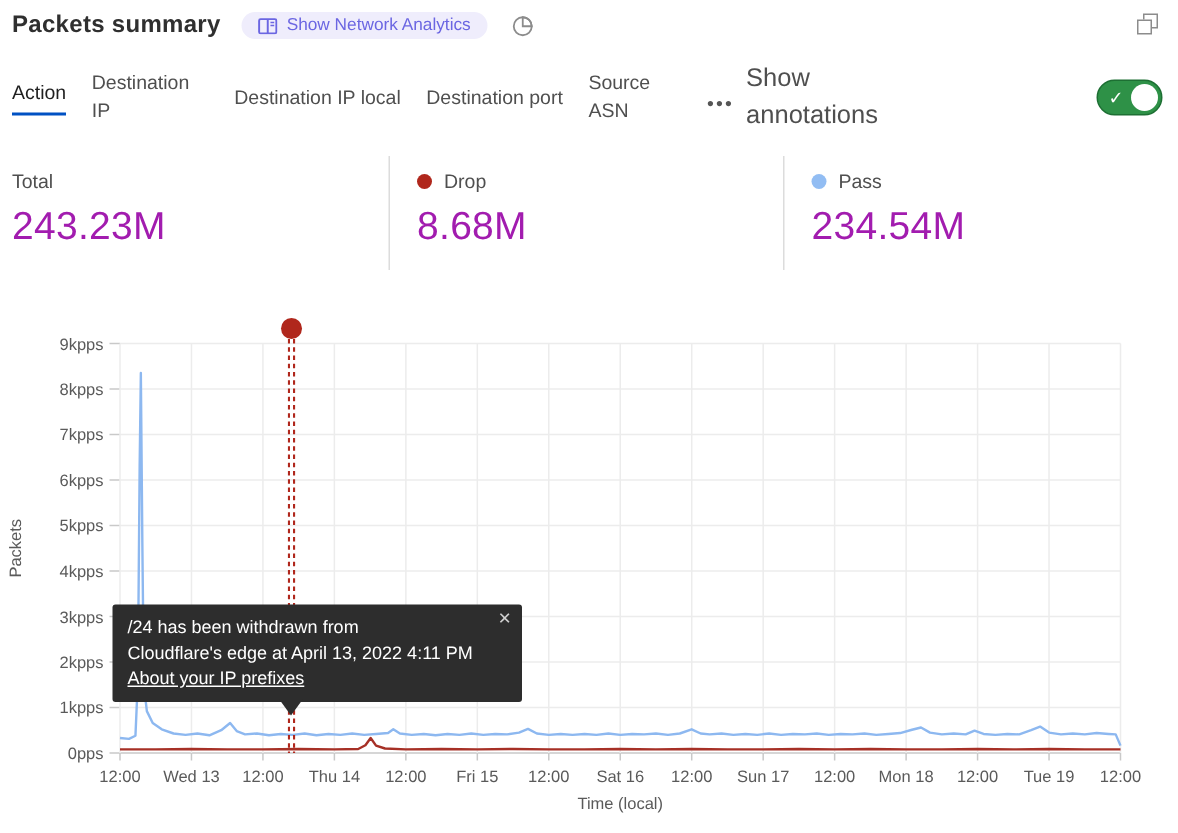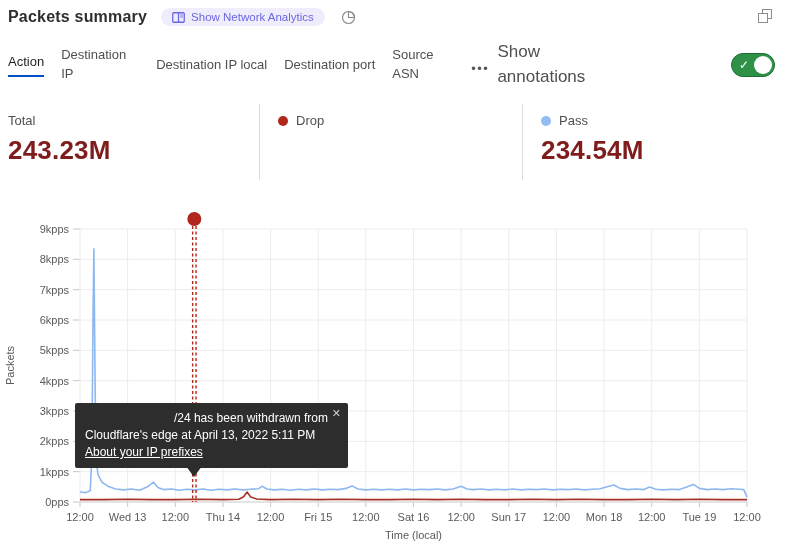--- a/index.html
+++ b/index.html
@@ -28,28 +28,28 @@
           border:1px solid #1d6f33;box-sizing:border-box;cursor:pointer;}
   .toggle .knob{position:absolute;right:2px;top:2px;width:18px;height:18px;background:#fff;border-radius:50%;}
   .toggle .check{position:absolute;left:7px;top:3px;color:#fff;font-size:12px;line-height:16px;}
   
   .stats{position:absolute;top:104px;left:8px;right:0;height:76px;display:flex;}
   .stat{box-sizing:border-box;padding-top:9px;}
   .stat.c0{width:251px;}
   .stat.c1,.stat.c2{width:263px;border-left:1px solid #dcdcdc;padding-left:18px;}
   .stat-label-row{display:flex;align-items:center;gap:8px;font-size:13px;color:#4f4f4f;}
   .dot{width:10px;height:10px;border-radius:50%;flex:0 0 auto;}
-  .stat-value{font-size:26px;font-weight:700;color:#7f1d1d;margin-top:7px;letter-spacing:.2px;}
+  .stat-value{font-size:26px;font-weight:400;color:#a21caf;margin-top:7px;letter-spacing:.2px;}
   
   #chart-svg{position:absolute;top:203px;left:0;}
   
   .tooltip{position:absolute;left:75px;top:403px;width:273px;height:65px;background:#2d2d2d;
            color:#fff;font-size:12px;line-height:17px;padding:7px 10px;box-sizing:border-box;
            border-radius:2px;z-index:5;}
-  .tt-l1{text-align:right;padding-right:10px;white-space:nowrap;}
+  .tt-l1{text-align:left;padding-right:10px;white-space:nowrap;}
   .tt-l2{white-space:nowrap;}
   .tt-link{color:#fff;text-decoration:underline;cursor:pointer;display:inline-block;}
   .tt-close{position:absolute;top:2px;right:7px;color:#cfcfcf;font-size:11px;cursor:pointer;}
   .tt-arrow{position:absolute;top:466px;width:0;height:0;z-index:5;
             border-left:8px solid transparent;border-right:8px solid transparent;
             border-top:11px solid #2d2d2d;}
 </style>
 </head>
 <body>
 
@@ -99,20 +99,21 @@
       <div class="stat-label-row">
         <span>Total</span>
       </div>
       <div class="stat-value">243.23M</div>
     </div>
     <div class="stat c1">
       <div class="stat-label-row">
         <span class="dot" style="background: rgb(176, 39, 28);"></span>
         <span>Drop</span>
       </div>
+      <div class="stat-value">8.68M</div>
     </div>
     <div class="stat c2">
       <div class="stat-label-row">
         <span class="dot" style="background: rgb(146, 189, 243);"></span>
         <span>Pass</span>
       </div>
       <div class="stat-value">234.54M</div>
     </div>
   </div>
 
@@ -196,17 +197,17 @@
     <text x="413.5" y="336" text-anchor="middle" font-size="11" fill="#5a5a5a">Time (local)</text>
     <path d="M80.0,296.6 L103.8,296.6 L127.6,296.3 L151.5,296.6 L175.3,296.6 L199.1,296.3 L222.9,296.6 L238.8,296.3 L243.6,293.8 L247.1,289.0 L250.7,294.1 L256.7,296.0 L270.6,296.6 L294.4,296.3 L318.2,296.6 L342.0,296.3 L365.9,296.6 L389.7,296.6 L413.5,296.3 L437.3,296.6 L461.1,296.3 L485.0,296.6 L508.8,296.6 L532.6,296.3 L556.4,296.6 L580.3,296.3 L604.1,296.6 L627.9,296.6 L651.7,296.3 L675.5,296.6 L699.4,296.3 L723.2,296.6 L747.0,296.6" fill="none" stroke="#a63026" stroke-width="1.6" stroke-linejoin="round"></path>
     <path d="M80.0,289.0 L86.0,289.6 L90.3,287.5 L91.9,250.5 L93.1,107.9 L93.9,45.7 L94.9,159.5 L95.9,253.5 L97.9,271.1 L101.8,279.0 L107.8,283.2 L115.7,286.0 L123.7,286.9 L131.6,286.0 L139.6,287.2 L147.5,283.8 L153.4,279.0 L157.8,284.4 L163.4,286.6 L171.3,286.0 L179.3,287.2 L187.2,286.3 L195.1,286.9 L203.1,286.0 L211.0,287.2 L219.0,286.3 L226.9,286.9 L234.8,286.0 L242.8,286.9 L250.7,286.3 L258.7,285.7 L262.2,283.2 L266.6,286.0 L274.5,286.9 L282.5,286.3 L290.4,287.2 L298.4,286.3 L306.3,286.9 L314.2,286.0 L322.2,286.9 L330.1,286.3 L338.1,286.6 L346.0,285.4 L352.0,282.9 L357.9,286.0 L365.9,286.9 L373.8,286.3 L381.7,286.9 L389.7,286.3 L397.6,286.9 L405.6,286.0 L413.5,286.9 L421.4,286.3 L429.4,286.6 L437.3,286.0 L445.3,286.9 L453.2,286.0 L461.1,283.2 L467.1,286.0 L473.1,286.6 L481.0,286.0 L488.9,286.9 L496.9,286.3 L504.8,286.9 L512.8,286.0 L520.7,286.9 L528.6,286.3 L536.6,286.6 L544.5,286.0 L552.5,286.9 L560.4,286.3 L568.3,286.6 L576.3,286.0 L584.2,286.9 L592.2,286.3 L600.1,285.7 L608.0,283.5 L614.0,282.0 L620.0,285.4 L627.9,286.6 L635.8,286.0 L643.8,286.6 L649.7,284.1 L655.7,286.3 L663.6,286.9 L671.6,286.3 L679.5,286.6 L687.4,283.8 L693.4,281.4 L699.4,285.4 L707.3,286.6 L715.2,286.0 L723.2,286.6 L731.1,285.7 L739.1,286.3 L743.8,286.6 L747.0,294.1" fill="none" stroke="#8db8f0" stroke-width="1.6" stroke-linejoin="round"></path>
     <line x1="192.64285714285717" x2="192.64285714285717" y1="23" y2="299" stroke="#b0271c" stroke-width="1.4" stroke-dasharray="3,2.5"></line>
     <line x1="196.04285714285714" x2="196.04285714285714" y1="23" y2="299" stroke="#b0271c" stroke-width="1.4" stroke-dasharray="3,2.5"></line>
     <circle cx="194.34285714285716" cy="16" r="7" fill="#b0271c"></circle>
   </svg>
 
 <div class="tooltip">
   <div class="tt-l1">/24 has been withdrawn from</div>
-  <div class="tt-l2">Cloudflare's edge at April 13, 2022 5:11 PM</div>
+  <div class="tt-l2">Cloudflare's edge at April 13, 2022 4:11 PM</div>
   <a class="tt-link">About your IP prefixes</a>
   <span class="tt-close">✕</span>
 </div>
 <div class="tt-arrow" id="tt-arrow" style="left: 186.343px;"></div>
 
 </body></html>

